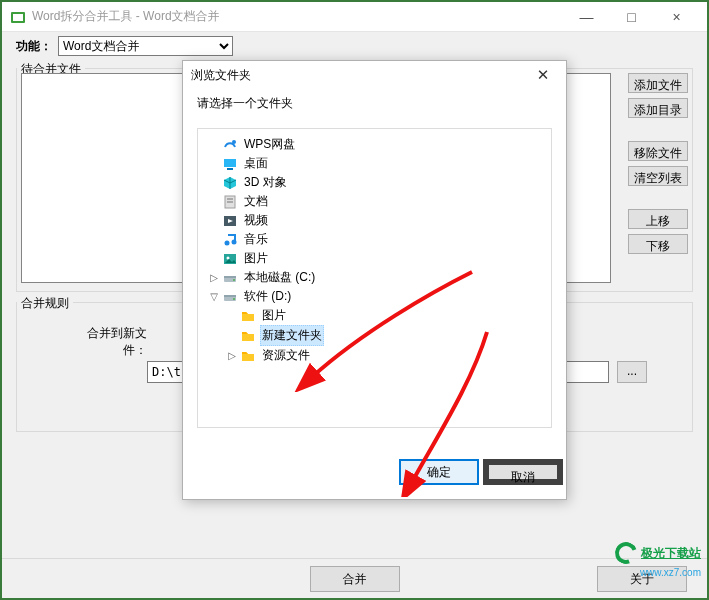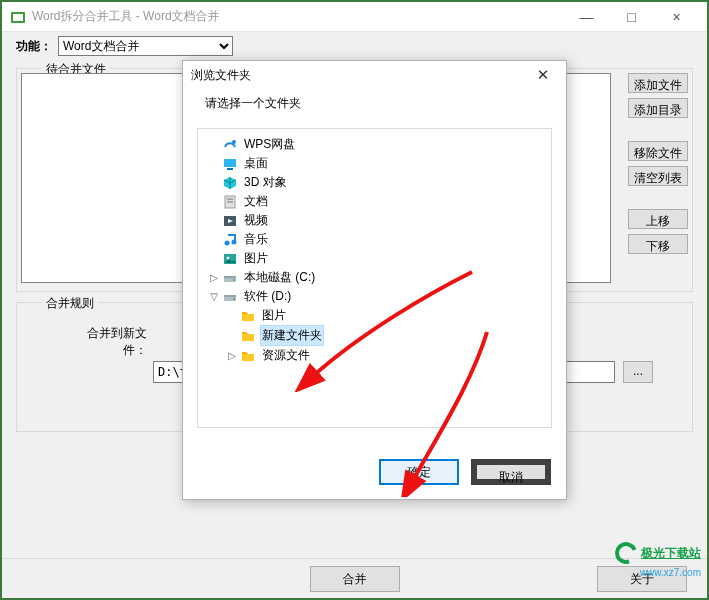--- a/index.html
+++ b/index.html
@@ -14,62 +14,62 @@
 .titlebar .win-btn { width: 45px; height: 28px; text-align: center; line-height: 28px; color: #555; font-size: 14px; }
 
 .toolbar-row { height: 28px; display: flex; align-items: center; padding: 4px 14px; background: #f0f0f0; }
 .toolbar-row .label { font-weight: bold; margin-right: 6px; }
 .toolbar-row select { width: 175px; height: 20px; border: 1px solid #7a7a7a; background: #fff; font-size: 12px; }
 
 .canvas { position: absolute; left: 0; right: 0; top: 58px; bottom: 40px; background: #f0f0f0; padding: 8px 14px; }
 
 
 .gbox { border: 1px solid #d9d9d9; position: relative; margin-bottom: 10px; padding: 12px 8px 8px; }
-.gbox .legend { position: absolute; top: -8px; left: 25px; background: #f0f0f0; padding: 0 4px; }
+.gbox .legend { position: absolute; top: -8px; left: 0; background: #f0f0f0; padding: 0 4px; }
 .files-area { height: 224px; position: relative; }
 .file-list { position: absolute; left: 4px; top: 4px; width: 590px; height: 210px; background: #fff; border: 1px solid #848484; }
 .side-buttons { position: absolute; right: 4px; top: 4px; width: 60px; }
 .side-buttons .btn, .bottom-bar .gbtn { display:block; width: 60px; height: 20px; background: #e1e1e1; border: 1px solid #adadad; text-align: center; line-height: 22px; margin-bottom: 5px; cursor: default; }
 .side-buttons .gap { height: 18px; }
 
 .rules-area { height: 130px; }
 .rules-area .row { display: flex; align-items: center; margin: 10px 0 6px 40px; }
-.rules-area .row .lab { width: 82px; text-align: right; margin-right: 6px; }
+.rules-area .row .lab { width: 82px; text-align: right; }
 .rules-area .path-input { flex: 1; max-width: 462px; height: 22px; border: 1px solid #7a7a7a; background: #fff; padding: 0 4px; font-family: "SimSun", monospace; }
 .rules-area .browse { width: 30px; height: 22px; margin-left: 8px; border: 1px solid #adadad; background: #e1e1e1; text-align: center; line-height: 18px; }
 .rules-area .check { margin-left: 175px; margin-top: 20px; display: flex; align-items: center; }
 .rules-area .check input { margin-right: 4px; }
 
 
 .bottom-bar { position: absolute; left: 0; right: 0; bottom: 0; height: 40px; border-top: 1px solid #d9d9d9; display: flex; align-items: center; justify-content: center; background: #f0f0f0; }
 .bottom-bar .gbtn { width: 90px; height: 26px; line-height: 24px; margin: 0; }
 .bottom-bar .about { position: absolute; right: 20px; }
 
 
 .watermark { position: absolute; right: 6px; bottom: 34px; font-size: 14px; color: #17a04a; font-weight: bold; display: flex; align-items: center; text-decoration: underline; }
 .watermark .circ { width: 22px; height: 22px; border: 4px solid #17a04a; border-radius: 50%; border-right-color: transparent; margin-right: 4px; transform: rotate(25deg);}
 .watermark .sub { position:absolute; right:0; bottom:-14px; font-size:10px; color:#2aa4e0; font-weight:normal;}
 
 
 .dialog { position: absolute; left: 180px; top: 58px; width: 385px; height: 440px; background: #fff; border: 1px solid #b0b0b0; box-shadow: 2px 2px 12px rgba(0,0,0,.25); z-index: 10; }
 .dialog .dtitle { height: 28px; display: flex; align-items: center; padding: 8px 8px; }
 .dialog .dtitle span { flex: 1; }
 .dialog .dtitle .x { width: 30px; text-align: center; font-size: 15px; color: #333; }
-.dialog .prompt { padding: 6px 14px 8px; color: #000; margin-left: 8px; }
+.dialog .prompt { padding: 6px 14px 8px; color: #000; }
 .dialog .tree { margin: 8px 14px 0; border: 1px solid #dcdcdc; height: 300px; overflow: auto; background: #fff; padding: 6px 4px; }
 
 .tree ul { list-style: none; margin: 0; padding: 0 0 0 18px; }
 .tree > ul { padding-left: 6px; }
 .tree li { line-height: 19px; white-space: nowrap; display: flex; align-items: center; }
 .tree li > .tw { width: 12px; display: inline-block; text-align: center; color: #666; font-size: 10px; }
 .tree li > .ic { width: 16px; height: 16px; display: inline-flex; align-items: center; justify-content: center; margin: 0 4px 0 2px; }
 .tree li > .lab { padding: 0 2px; }
 .tree li.sel > .lab { background: #cce8ff; border: 1px dotted #99cfff; padding: 0 1px; }
 
-.dialog .dbtns { position: absolute; right: 15px; bottom: 14px; display: flex; gap: 12px; }
+.dialog .dbtns { position: absolute; right: 3px; bottom: 14px; display: flex; gap: 4px; }
 .dialog .dbtn { width: 80px; height: 26px; border: 6px solid #404040; background: #e1e1e1; text-align: center; line-height: 24px; }
 .dialog .dbtn.primary { border: 2px solid #0078d7; background: #e5f1fb; line-height: 22px; }
 
 
 .arrow { position: absolute; z-index: 20; pointer-events: none; }
 
 
 svg { display: block; }
 </style>
 </head>

